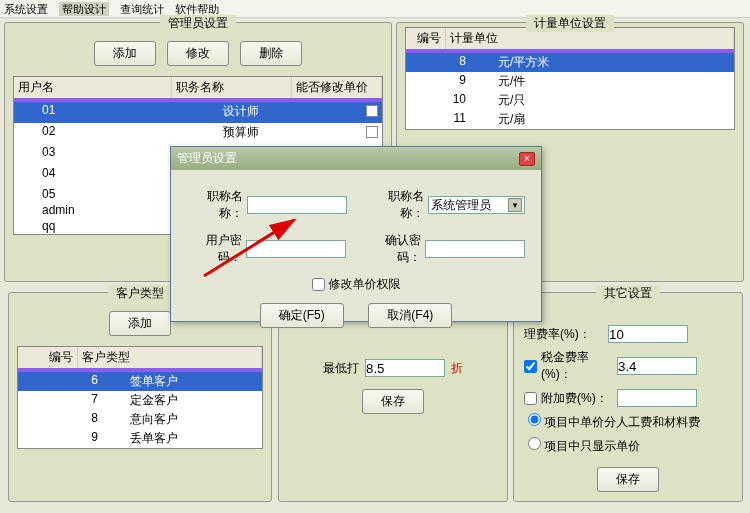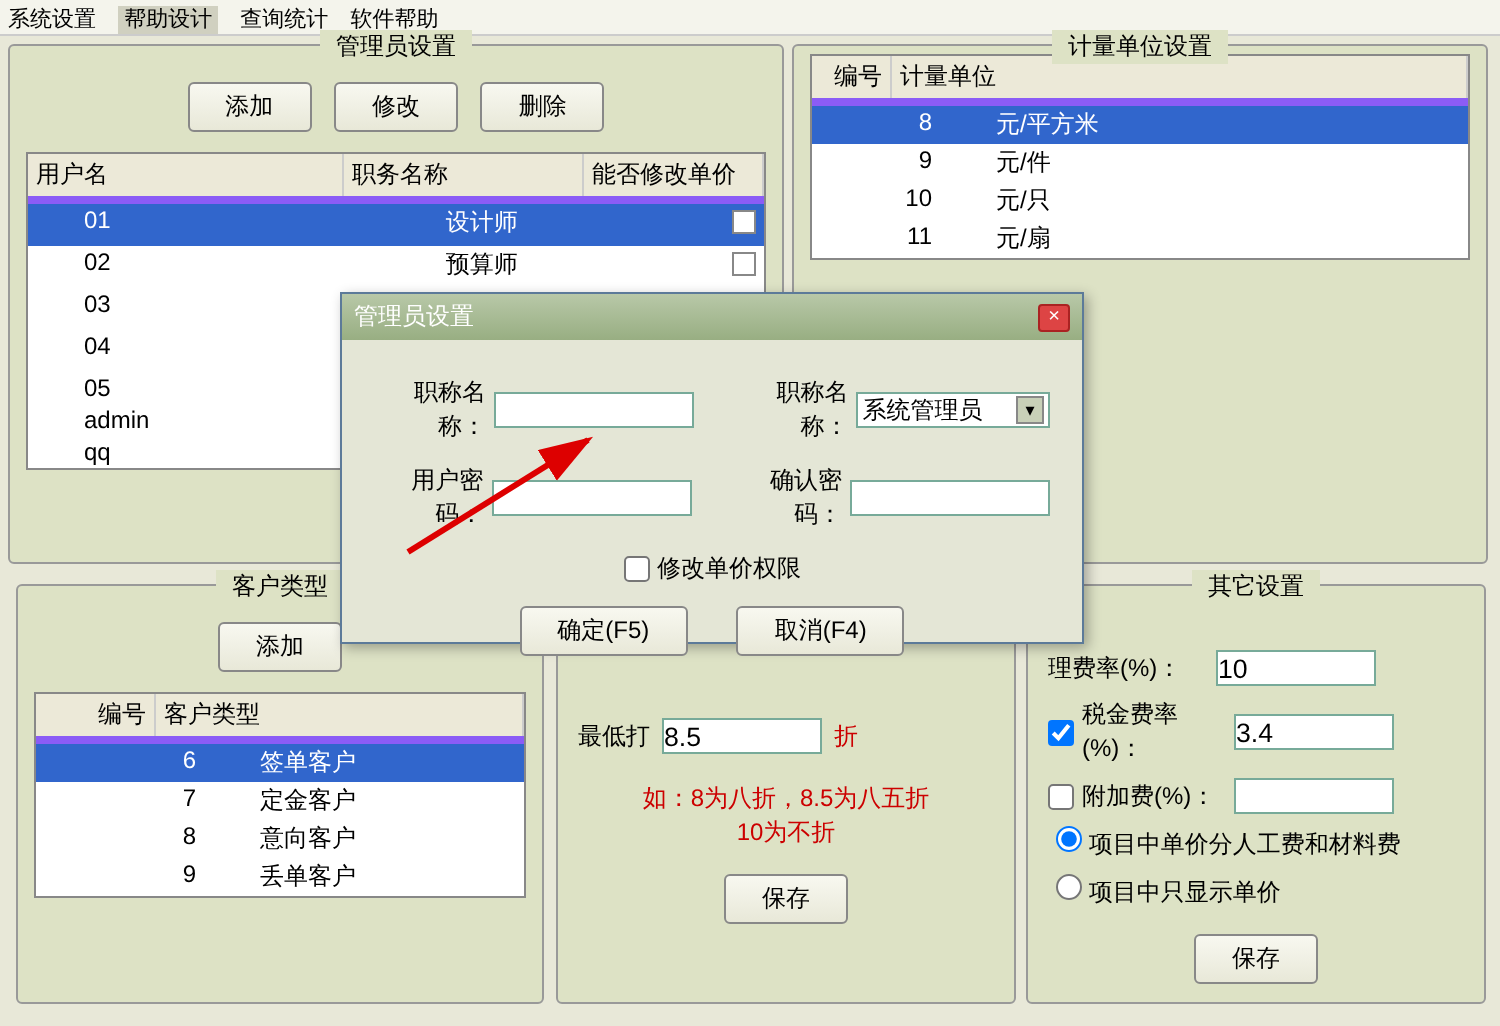--- a/index.html
+++ b/index.html
@@ -177,28 +177,24 @@
         <div class="row">
           <div class="col-c1">9</div>
           <div class="col-c2">丢单客户</div>
         </div>
       </div>
   </div>
 </div>
 
 <div class="panel panel-bot-mid">
   <div style="height:60px"></div>
-  <div class="field-row" style="">
+  <div class="field-row" style="justify-content:center">
     <label style="width:auto">最低打</label>
     <input type="text" style="margin: 0px 6px;" value="8.5">
     <span style="color:#c00">折</span>
-  </div>
-  <div class="red">
-    <div>如：8为八折，8.5为八五折</div>
-    <div>10为不折</div>
   </div>
   <div class="save-row">
     <span class="btn">保存</span>
   </div>
 </div>
 
 <div class="panel panel-bot-right">
   <div class="panel-title">其它设置</div>
   <div style="height:26px"></div>
   <div class="field-row">

